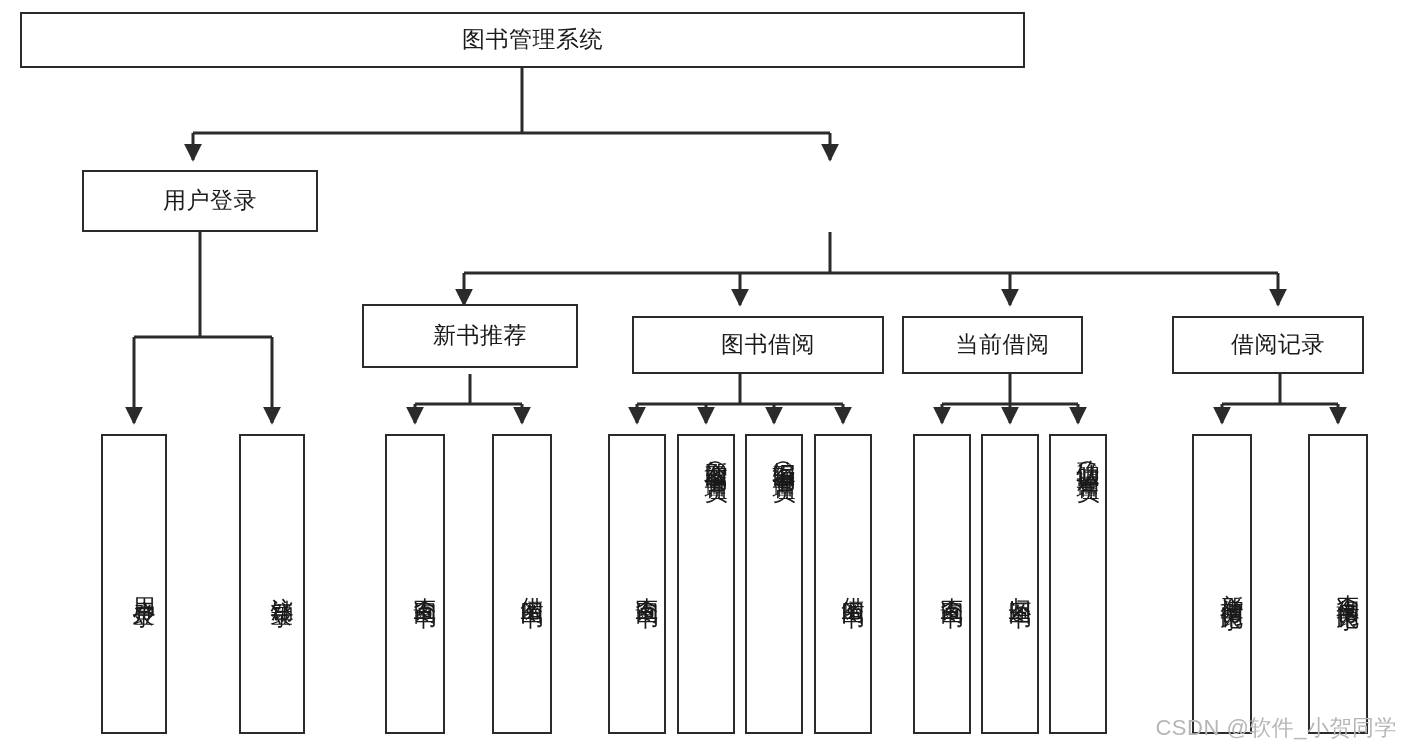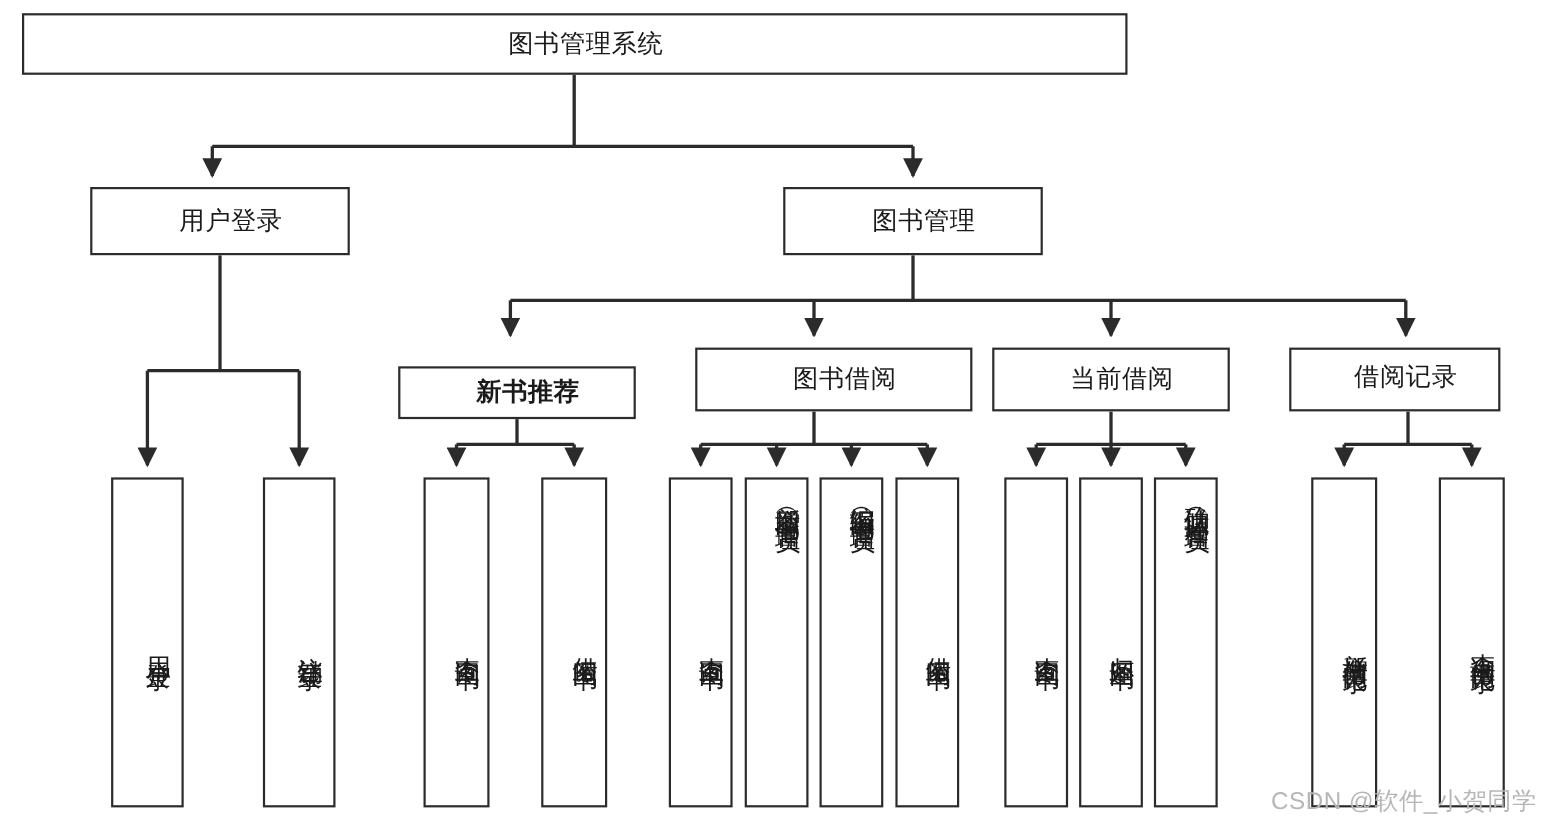--- a/index.html
+++ b/index.html
@@ -127,34 +127,31 @@
     </g>
   </svg>
 
   <div class="node h" style="left:20px; top:12px; width:1005px; height:56px;">
     <span>图书管理系统</span>
   </div>
 
   <div class="node h" style="left:82px; top:170px; width:236px; height:62px;">
     <span>用户登录</span>
   </div>
-  <div class="node h" style="left:712px; top:170px; width:236px; height:62px;">
-    <span>图书管理</span>
-  </div>
-
-  <div class="node h" style="left:362px; top:333px; width:216px; height:48px;font-weight:bold;">
+
+  <div class="node h" style="left:362px; top:304px; width:216px; height:64px;">
     <span>新书推荐</span>
   </div>
   <div class="node h" style="left:632px; top:316px; width:252px; height:58px;">
     <span>图书借阅</span>
   </div>
-  <div class="node h" style="left:902px; top:316px; width:216px; height:58px;">
+  <div class="node h" style="left:902px; top:316px; width:181px; height:58px;">
     <span>当前借阅</span>
   </div>
-  <div class="node h" style="left:1172px; top:316px; width:192px; height:58px;font-family:Liberation Mono, monospace;">
+  <div class="node h" style="left:1172px; top:316px; width:192px; height:58px;">
     <span>借阅记录</span>
   </div>
 
   <div class="node v" style="left:101px; top:434px; width:66px; height:300px;">
     <div class="vwrap center">
         <span class="vtext">用户登录</span>
       </div>
   </div>
   <div class="node v" style="left:239px; top:434px; width:66px; height:300px;">
     <div class="vwrap center">

